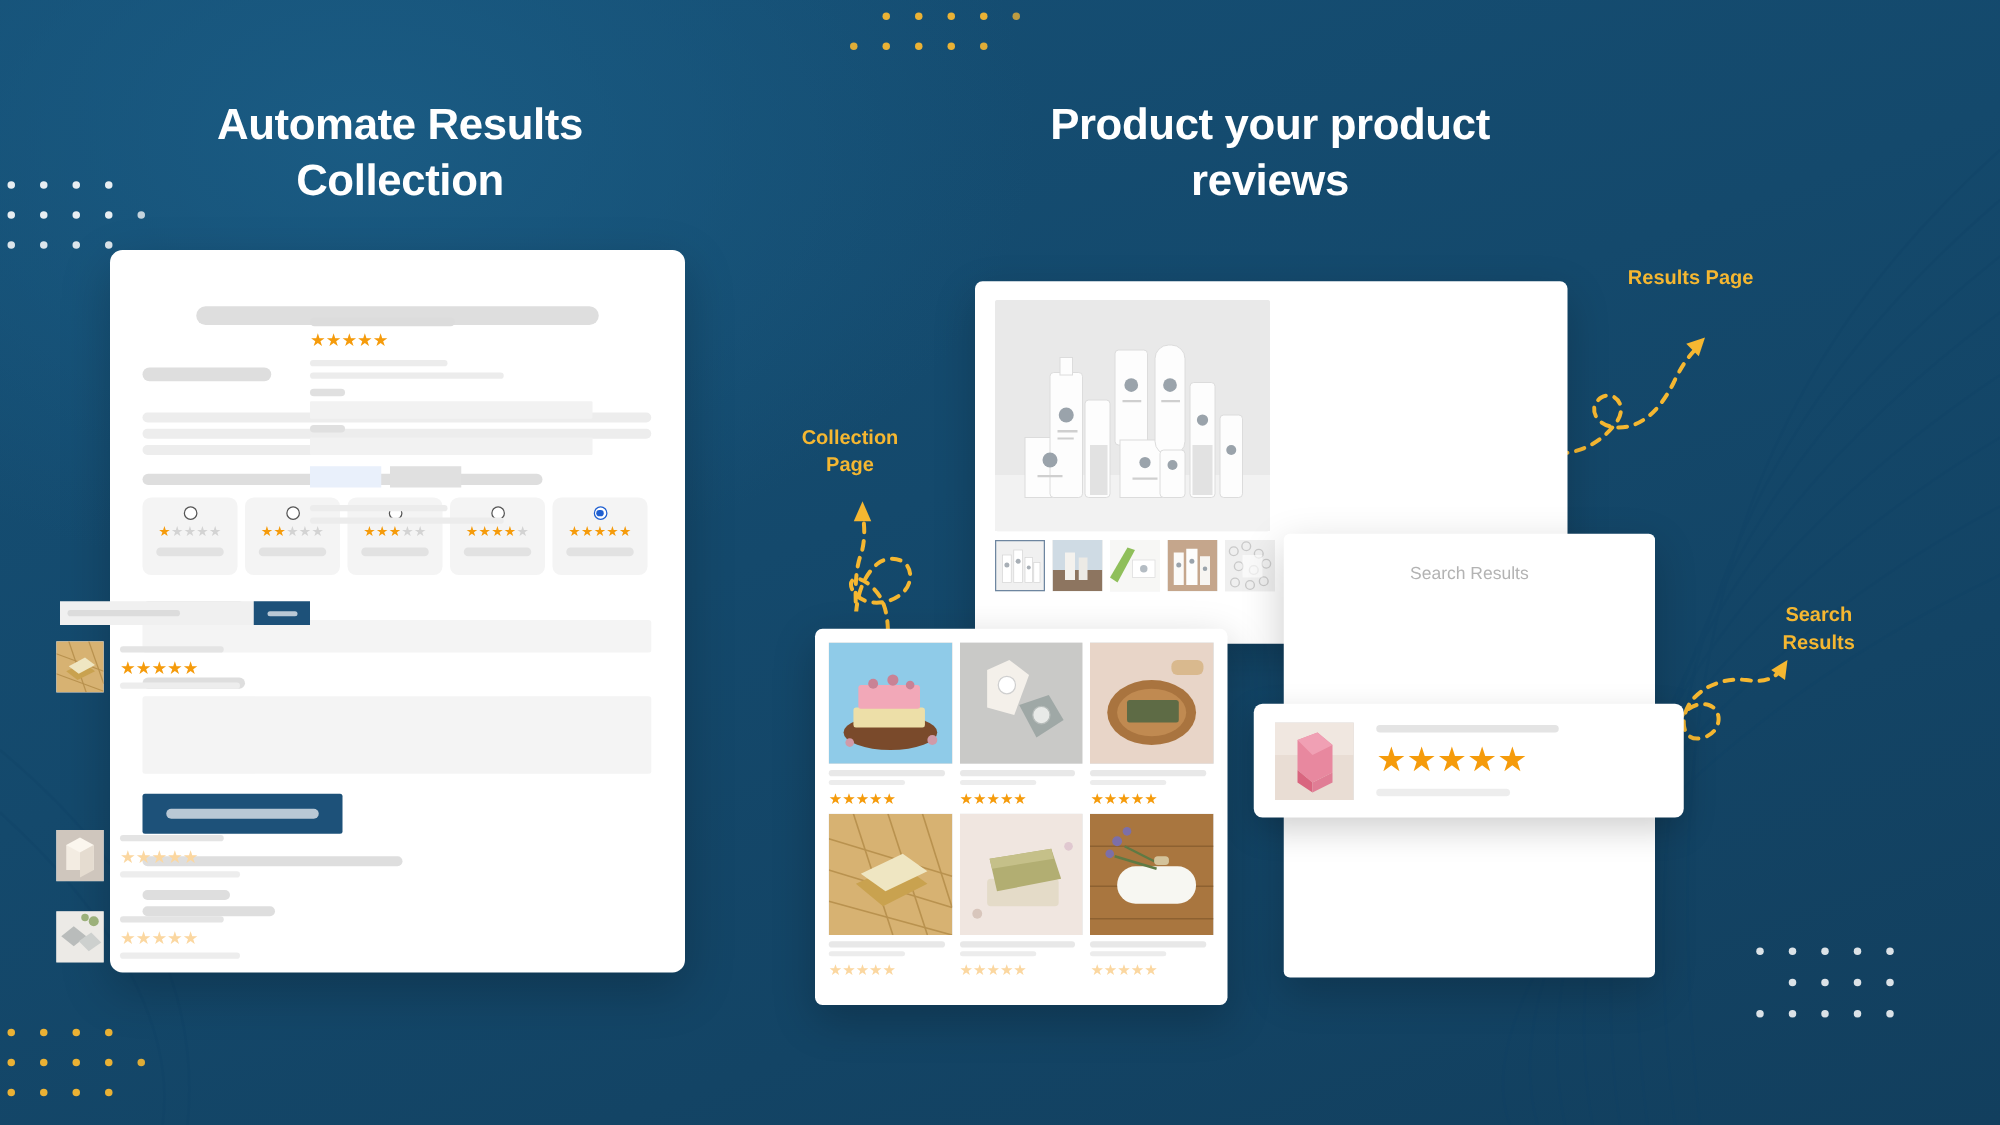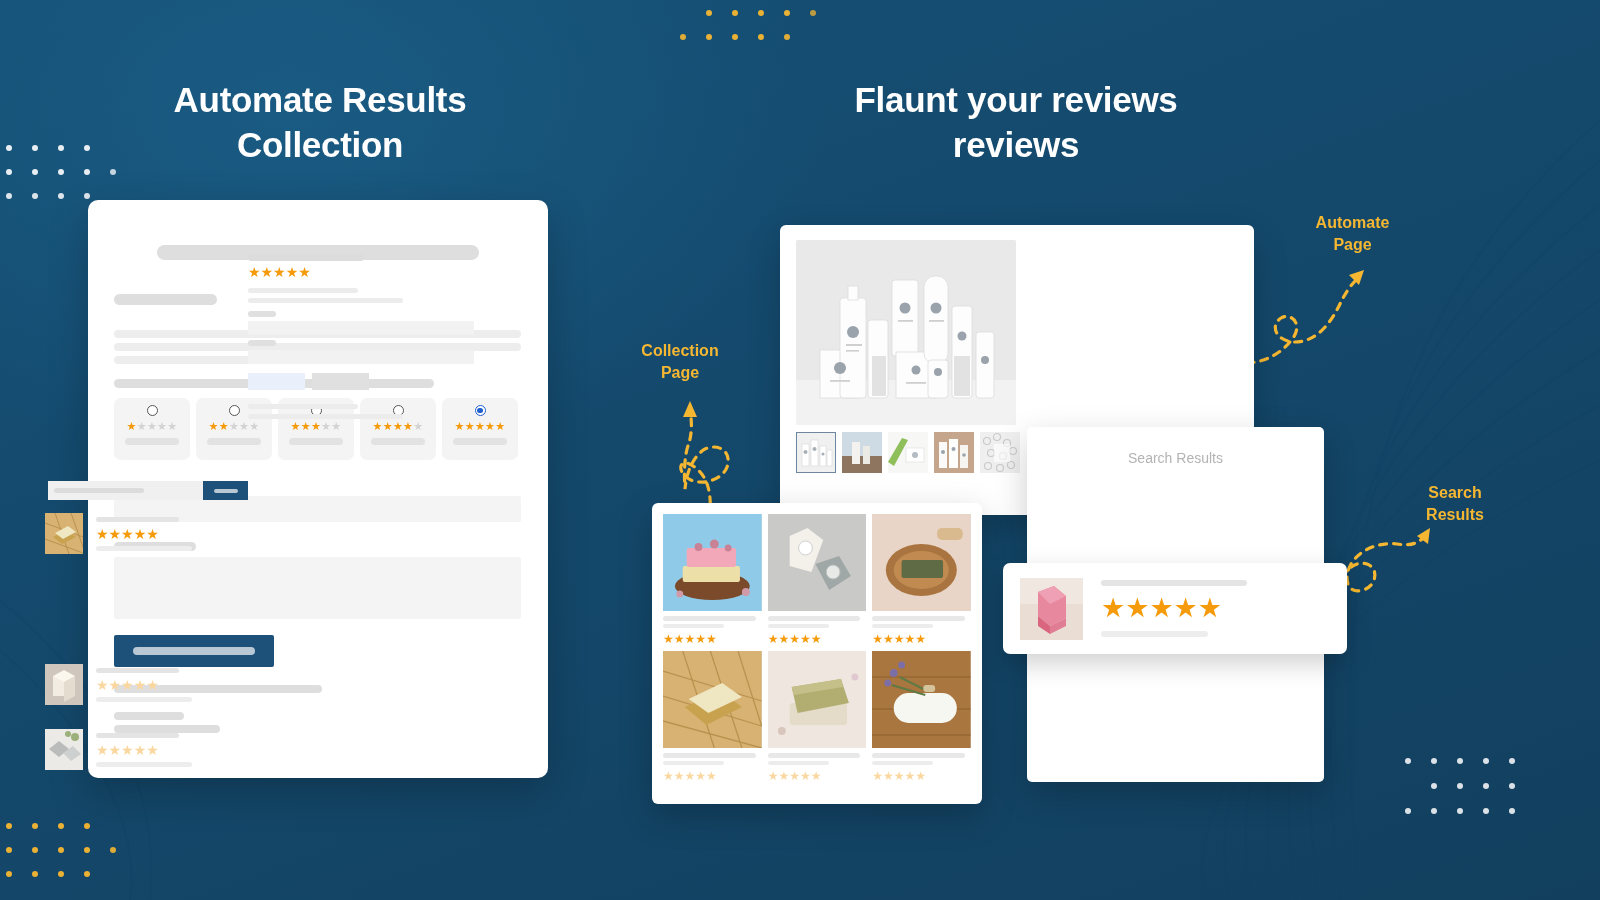--- a/index.html
+++ b/index.html
@@ -273,21 +273,21 @@
     <i style="background:#fff;opacity:.85"></i>
     <i style="background:#fff;opacity:.85"></i>
   <i style="background:#fff;opacity:.85"></i>
     <i style="background:#fff;opacity:.85"></i>
     <i style="background:#fff;opacity:.85"></i>
     <i style="background:#fff;opacity:.85"></i>
     <i style="background:#fff;opacity:.85"></i>
 </div>
 
 <div class="heading" id="heading-left">Automate Results Collection</div>
-<div class="heading" id="heading-right">Flaunt your reviews reviews</div>
+<div class="heading" id="heading-right">Product your product reviews</div>
 
 <svg class="arrow" style="left:640px; top:385px; width:130px; height:135px;" viewBox="0 0 130 135">
   <g fill="none" stroke="#f5b731" stroke-width="3.2" stroke-dasharray="7 7" stroke-linecap="round">
     <path d="M70 133 C72 104 66 92 57 84 C44 72 36 80 44 90 C56 104 86 96 88 78 C90 62 72 58 62 66 C50 76 46 92 45 104 C44 90 44 70 49 58 C52 48 52 36 50 26"></path>
   </g>
   <path d="M50 16 L43 32 L57 32 Z" fill="#f5b731"></path>
 </svg>
 
 <svg class="arrow" style="left:1243px; top:250px; width:130px; height:125px;" viewBox="0 0 130 125">
   <g fill="none" stroke="#f5b731" stroke-width="3.2" stroke-dasharray="7 7" stroke-linecap="round">
@@ -297,21 +297,21 @@
 </svg>
 
 <svg class="arrow" style="left:1335px; top:520px; width:110px; height:120px;" viewBox="0 0 110 120">
   <g fill="none" stroke="#f5b731" stroke-width="3.2" stroke-dasharray="7 7" stroke-linecap="round">
     <path d="M6 72 C4 54 18 40 32 44 C44 48 42 66 28 70 C12 75 8 58 16 44 C26 28 46 22 62 24 C74 26 82 24 88 18"></path>
   </g>
   <path d="M95 8 L82 16 L93 24 Z" fill="#f5b731"></path>
 </svg>
 
 <div class="annot" id="annot-collection">Collection Page</div>
-<div class="annot" id="annot-product">Automate Page</div>
+<div class="annot" id="annot-product">Results Page</div>
 <div class="annot" id="annot-search">Search Results</div>
 
 <div id="review-form-card"></div>
 
 <div class="sk" id="form-title-bar"></div>
 <div class="sk" id="form-label-1"></div>
 
 <div class="form-text-line" style="top:330px; width:407px;"></div>
 <div class="form-text-line" style="top:343px; width:407px;"></div>
 <div class="form-text-line" style="top:356px; width:305px;"></div>

